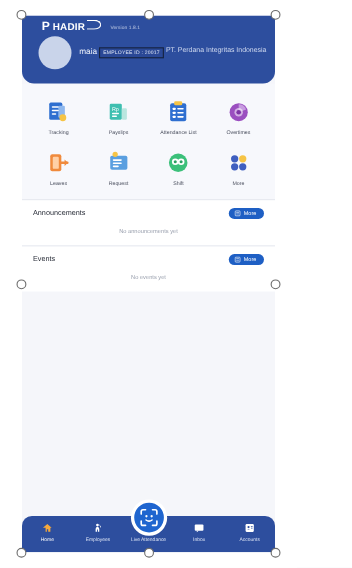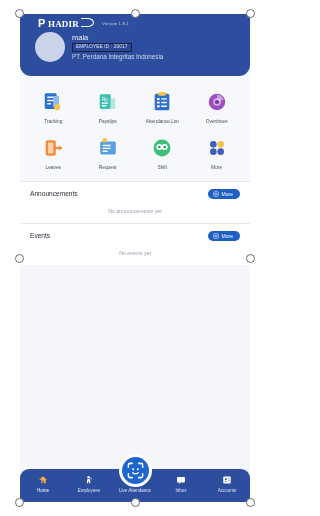--- a/index.html
+++ b/index.html
@@ -62,21 +62,20 @@
     font-weight: bold;
     letter-spacing: -0.4px;
     line-height: 1;
   }
   .logo-word {
     color: #ffffff;
     font-size: 9px;
     font-weight: bold;
     letter-spacing: 0.2px;
     line-height: 1;
-    font-family: Liberation Serif, serif;
   }
   .logo-swoosh {
     display: inline-block;
     width: 13px; height: 9px;
     border: 1.3px solid #ffffff;
     border-left: none;
     border-radius: 0 50% 50% 0;
     margin-left: -1px;
   }
   #version {
@@ -91,21 +90,21 @@
     align-items: center;
     gap: 7px;
     padding: 3px 0 0 15px;
   }
   #avatar {
     width: 30px; height: 30px;
     border-radius: 50%;
     background: #c9d4ea;
     flex: none;
   }
-  #profile-text { display: flex; flex-direction: column; gap: 1.5px; }
+  #profile-text { display: flex; flex-direction: row; gap: 1.5px; }
   #user-name {
     color: #eef2fb;
     font-size: 7.5px;
     line-height: 1;
   }
   #employee-id {
     color: #dfe6f5;
     font-size: 4.6px;
     letter-spacing: 0.2px;
     border: 1px solid #16233f;

